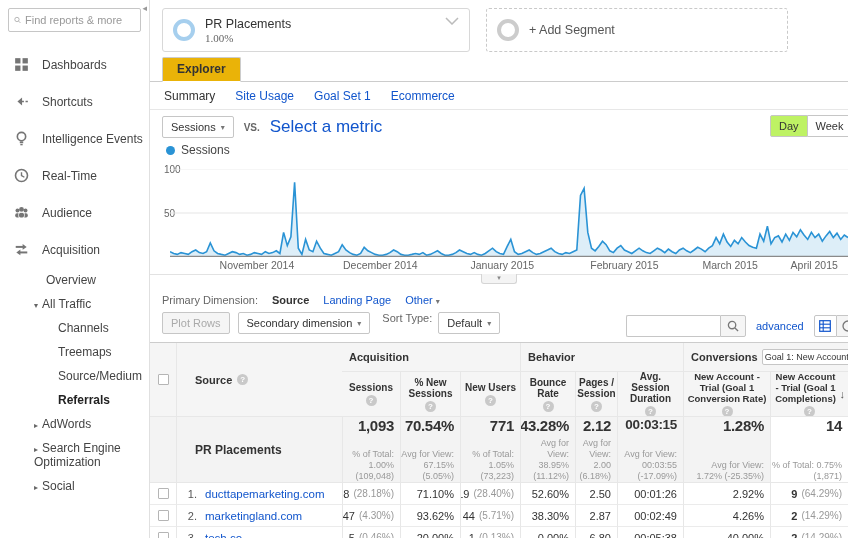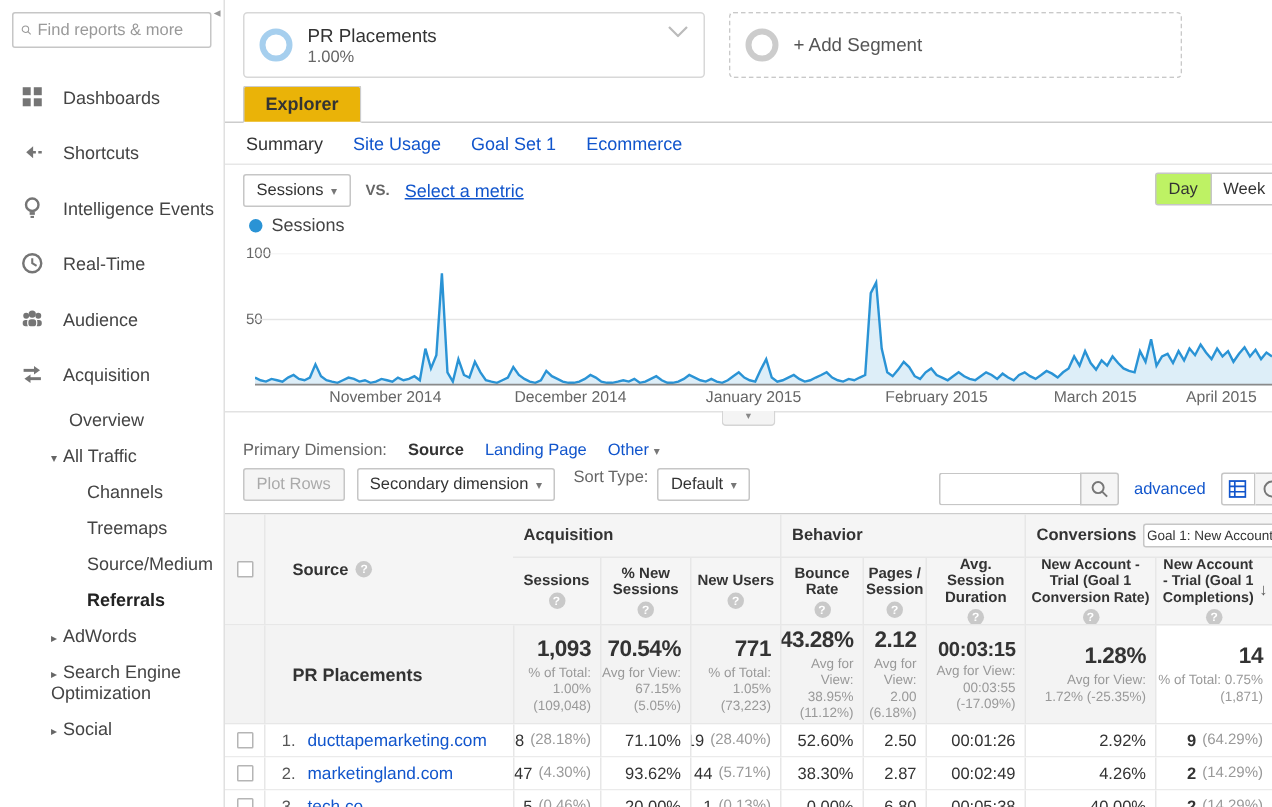--- a/index.html
+++ b/index.html
@@ -28,21 +28,21 @@
   .main { position:absolute; left:150px; top:0; width:698px; height:538px; }
 
   .segments { display:flex; gap:16px; padding:8px 0 0 12px; height:56px; }
   .seg-card { width:308px; height:44px; border:1px solid #d8d8d8; border-radius:3px;
     display:flex; align-items:center; padding:0 10px; position:relative; cursor:pointer; }
   .seg-card.dashed { width:302px; border:1px dashed #c9c9c9; }
   .seg-ring { width:22px; height:22px; border-radius:50%; border:4px solid #a6cfee;
     margin-right:10px; flex:none; }
   .seg-ring.gray { border-color:#ccc; }
   .seg-title { font-size:12.5px; color:#333; }
-  .seg-sub { font-size:11px; color:#666; margin-top:1px; }
+  .seg-sub { font-size:11px; color:#666; margin-top:1px;font-family:Liberation Serif, serif; }
   .seg-chevron { position:absolute; right:10px; top:8px; color:#bbb; font-size:11px; }
   .addseg-label { font-size:12.5px; color:#555; }
 
   .tabsrow { margin-top:2px; border-bottom:1px solid #ccc; height:24px; position:relative; }
   .tab { position:absolute; left:12px; bottom:-1px; background:#eab308;
     border:1px solid #ccc; border-bottom:1px solid #fff; border-radius:2px 2px 0 0;
     padding:4px 14px 5px; font-size:12px; font-weight:bold; color:#333; cursor:pointer; }
 
   .subnav { display:flex; gap:20px; align-items:center; height:28px; padding-left:14px;
     border-bottom:1px solid #e7e7e7; font-size:12px; }
@@ -130,21 +130,21 @@
   .cb { width:11px; height:11px; border:1px solid #b5b5b5; border-radius:1px; background:#fff;
     margin:auto; cursor:pointer; }
   .cbwrap { display:flex; align-items:center; justify-content:center; }
   .sort-arrow { position:absolute; right:3px; top:50%; transform:translateY(-50%);
     font-size:11px; color:#555; }
 
   .sum-row .c { height:66px; background:#f3f3f3; }
   .sum-row .c.sorted { background:#fff; }
   .sum-label { display:flex; align-items:center; padding-left:18px; font-weight:bold;
     font-size:12px; }
-  .mcell { display:flex; flex-direction:column; align-items:flex-end; justify-content:center;
+  .mcell { display:flex; flex-direction:column; align-items:flex-end; justify-content:space-between;
     padding-right:6px; text-align:right; }
   .big { font-size:15px; font-weight:bold; color:#333; letter-spacing:-0.3px; }
   .sub { font-size:9px; color:#999; line-height:11px; margin-top:2px; }
 
   .data-row .c { height:22px; display:flex; align-items:center; background:#fff;
     border-bottom:1px solid #ebebeb; }
   .num-cell { justify-content:flex-end; padding-right:6px; color:#333; }
   .num-cell .pct { color:#999; font-size:10px; margin-left:4px; }
   .rank { color:#555; width:20px; text-align:right; margin-right:8px; flex:none; }
   .src-link { font-size:11.5px; }
@@ -273,21 +273,21 @@
     <span class="link">Goal Set 1</span>
     <span class="link">Ecommerce</span>
   </div>
 
   <div class="metricbar">
     <span class="btn">
       <span>Sessions</span>
       <span class="caret">▾</span>
     </span>
     <span class="vs">VS.</span>
-    <span class="link" style="font-size:12px;text-decoration:underline;">Select a metric</span>
+    <span class="link" style="font-size:17px;">Select a metric</span>
     <div class="granularity">
       <span class="gran-btn on">Day</span>
       <span class="gran-btn">Week</span>
 
     </div>
   </div>
 
   <div class="legend">
     <span class="dot" id="legend-dot" style="background: rgb(42, 147, 213);"></span>
     <span class="lbl">Sessions</span>

